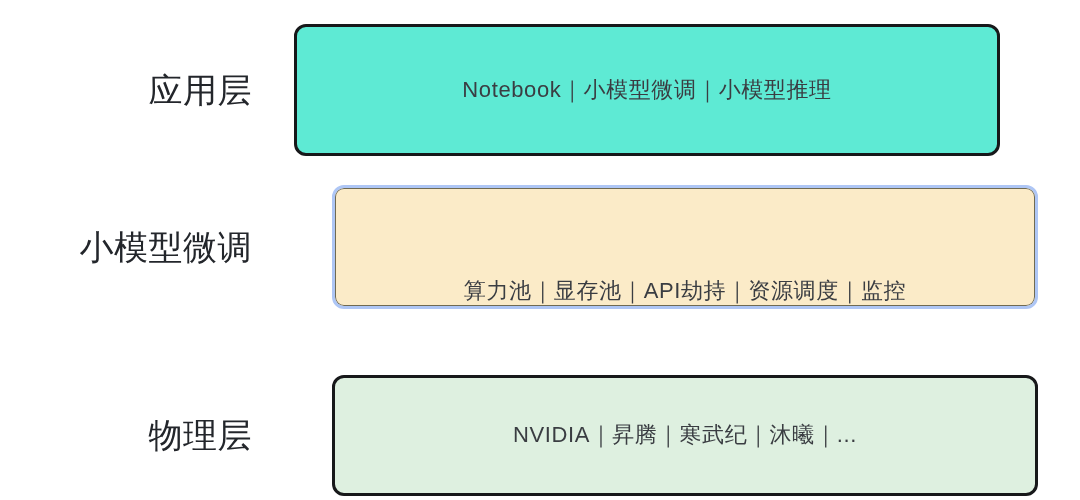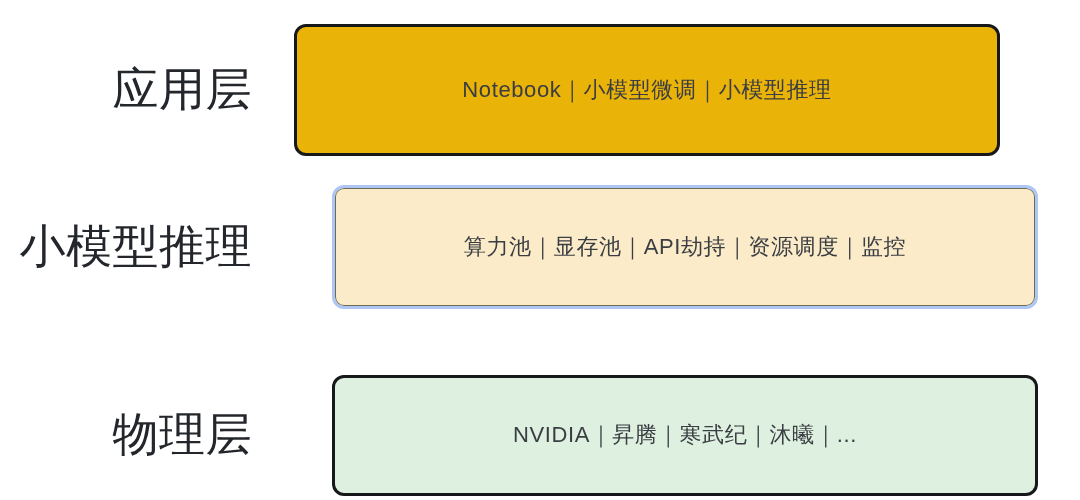--- a/index.html
+++ b/index.html
@@ -28,21 +28,21 @@
     right: 0;
   }
 
   
   .layer-label {
     width: 252px;
     flex: 0 0 252px;
     text-align: right;
     padding-right: 0px;
     box-sizing: border-box;
-    font-size: 46px;
+    font-size: 34px;
     line-height: 1.2;
     color: #23262b;
     letter-spacing: 0.5px;
     white-space: nowrap;
   }
 
   
   .layer-box {
     margin-left: 80px;
     flex: 0 0 auto;
@@ -65,39 +65,39 @@
   .layer-box.blue-edge {
     border: 3px solid #aec6f5;
     box-shadow: inset 0 0 0 1px #6f6a52;
   }
 
   
   #row-application { top: 24px;  height: 132px; }
   #row-application .layer-box { height: 132px; }
 
   #row-virtualization { top: 185px; height: 124px; }
-  #row-virtualization .layer-box { height: 124px; }
+  #row-virtualization .layer-box { height: 124px; align-items: flex-end; }
 
   #row-physical { top: 343px; height: 136px; margin-top: 24px; }
   #row-physical .layer-box { height: 121px; }
 </style>
 </head>
 <body>
 
 <div class="diagram">
 
   <div class="layer-row" id="row-application">
     <div class="layer-label">应用层</div>
-    <div class="layer-box dark-edge" id="box-application" style="background: #eab308; margin-left: 42px;">
+    <div class="layer-box dark-edge" id="box-application" style="background: #5eead4; margin-left: 42px;">
       <span>Notebook｜小模型微调｜小模型推理</span>
     </div>
   </div>
 
   <div class="layer-row" id="row-virtualization">
-    <div class="layer-label">小模型推理</div>
+    <div class="layer-label">小模型微调</div>
     <div class="layer-box blue-edge" id="box-virtualization" style="background: rgb(251, 235, 200);">
       <span>算力池｜显存池｜API劫持｜资源调度｜监控</span>
     </div>
   </div>
 
   <div class="layer-row" id="row-physical">
     <div class="layer-label">物理层</div>
     <div class="layer-box dark-edge" id="box-physical" style="background: rgb(222, 240, 224);">
       <span>NVIDIA｜昇腾｜寒武纪｜沐曦｜...</span>
     </div>

